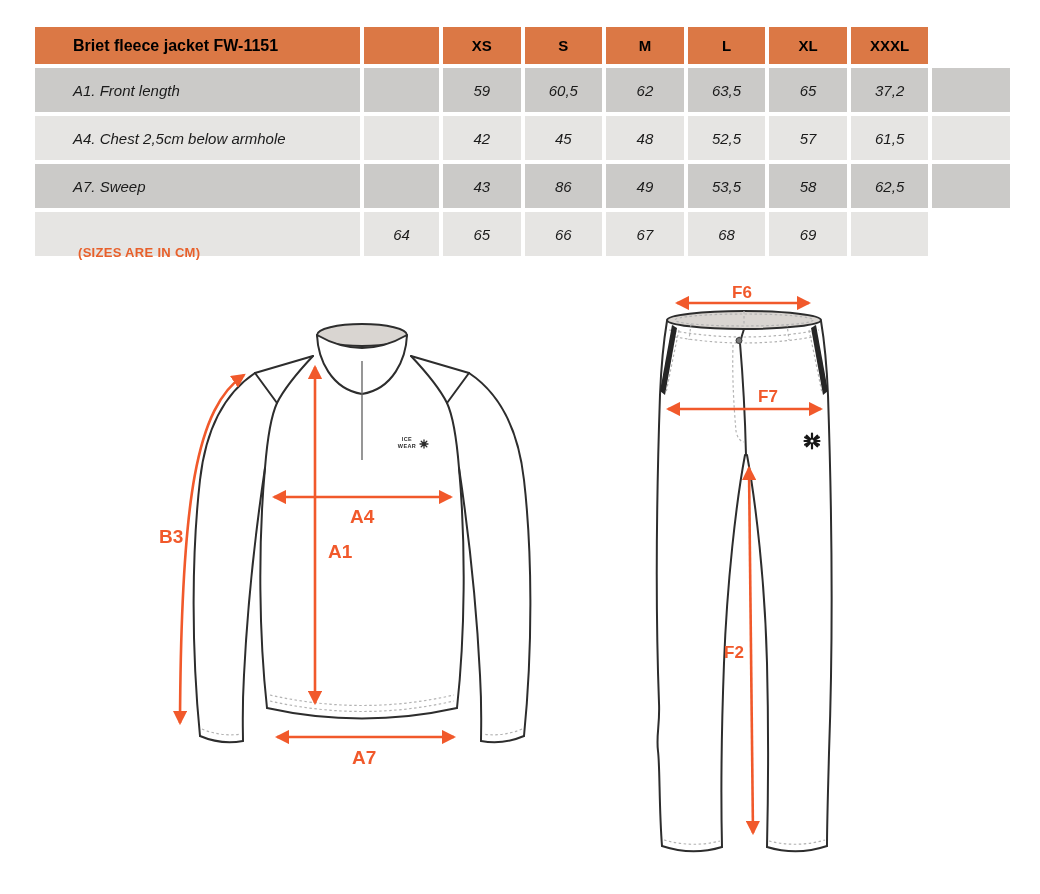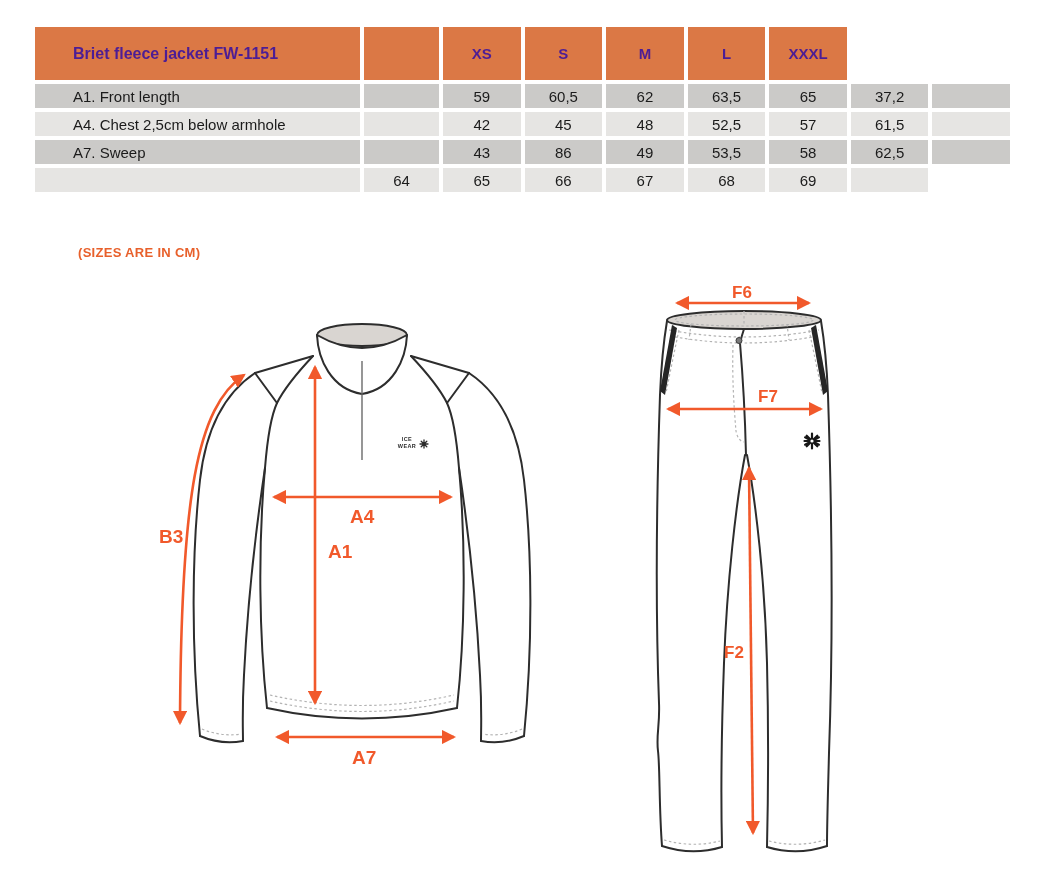--- a/index.html
+++ b/index.html
@@ -4,23 +4,23 @@
 <style>
   html,body{margin:0;padding:0;background:#ffffff;}
   body{width:1040px;height:894px;position:relative;overflow:hidden;
        font-family:"Liberation Sans", sans-serif;}
 
   
   .size-table{position:absolute;left:35px;top:27px;width:975px;}
   .trow{display:grid;grid-template-columns:325px 75px repeat(7,1fr);gap:4px;margin-bottom:4px;}
   .cell{display:flex;align-items:center;justify-content:center;
         font-size:15px;color:#1b1b1b;white-space:nowrap;}
-  .trow.header .cell{background:#DB7845;color:#4c1d95;font-weight:bold;height:53px;font-size:15px;}
+  .trow.header .cell{background:#DB7845;color:#000000;font-weight:bold;height:37px;font-size:15px;}
   .trow.header .label-cell{font-size:16px;}
-  .trow.data .cell{height:24px;}
+  .trow.data .cell{height:44px;font-style:italic;}
   .label-cell{justify-content:flex-start;padding-left:38px;}
   .trow.data:nth-child(odd) .cell{background:#CBCAC8;}
   .trow.data:nth-child(even) .cell{background:#E6E5E3;}
 
   
   .sizes-note{position:absolute;left:78px;top:245px;color:#E8602B;
               font-size:13px;font-weight:bold;letter-spacing:.3px;}
 
   
   .jacket-svg{position:absolute;left:145px;top:295px;}
@@ -40,20 +40,21 @@
 
 <div class="size-table">
   <div class="trow header">
     <div class="cell label-cell">Briet fleece jacket FW-1151</div>
     <div class="cell"></div>
 
   <div class="cell">XS</div>
       <div class="cell">S</div>
       <div class="cell">M</div>
       <div class="cell">L</div>
+      <div class="cell">XL</div>
       <div class="cell">XXXL</div>
     </div>
   <div>
       <div class="trow data">
         <div class="cell label-cell">A1. Front length</div>
         <div class="cell"></div>
         <div class="cell">59</div>
         <div class="cell">60,5</div>
         <div class="cell">62</div>
         <div class="cell">63,5</div>

